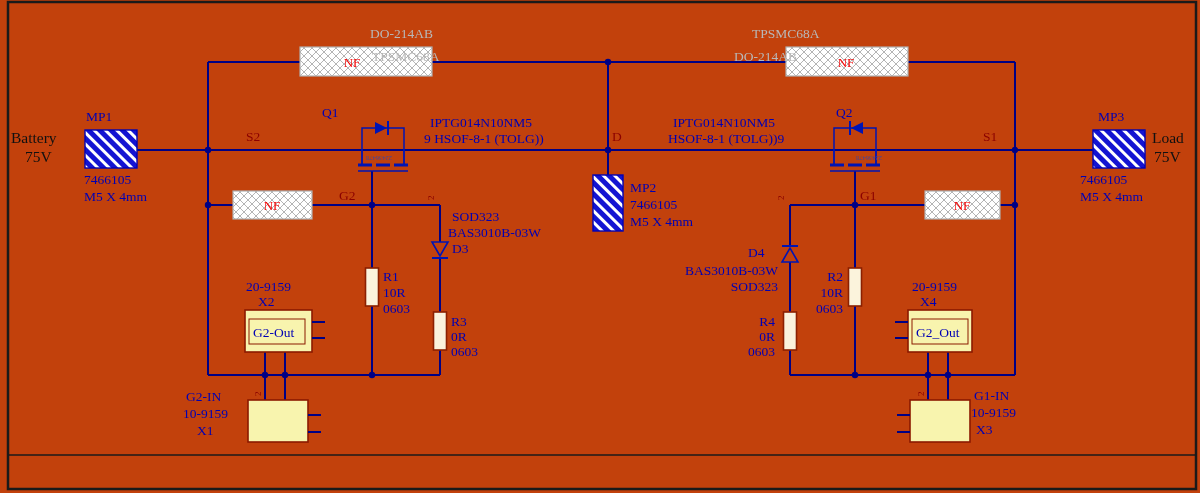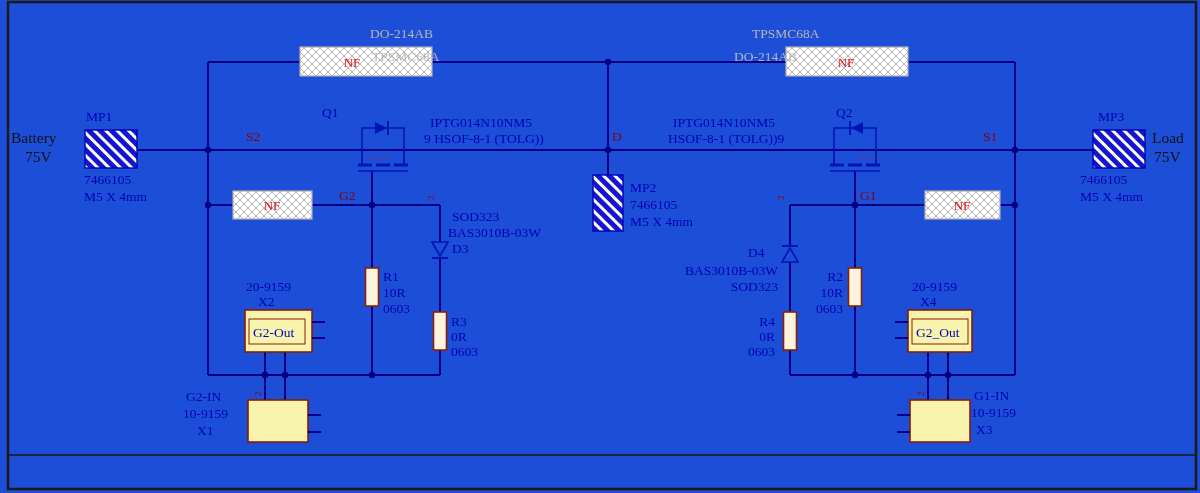--- a/index.html
+++ b/index.html
@@ -1,16 +1,16 @@
 <!DOCTYPE html>
 <html><head>
 <meta charset="utf-8">
 <style>
   html,body{margin:0;padding:0;background:#ffffff;}
-  .stage{position:relative;width:1200px;height:493px;background:#1d4ed8;overflow:hidden;}
+  .stage{position:relative;width:1200px;height:493px;background:#c2410c;overflow:hidden;}
   svg{display:block;}
   text{font-family:"Liberation Serif","DejaVu Serif",serif;}
   .wire{stroke:#000084;stroke-width:2;fill:none;}
   .compline{stroke:#0014b4;fill:none;}
   .lbl{font-size:13.5px;fill:#0000b4;}
   .net{font-size:13.5px;fill:#8b0000;}
   .nfred{font-size:13px;fill:#f40000;}
   .ghost{font-size:13.5px;fill:#b8b8b8;}
   .blk{font-size:15.5px;fill:#111111;}
   .tiny{font-size:9px;fill:#8b0000;}

